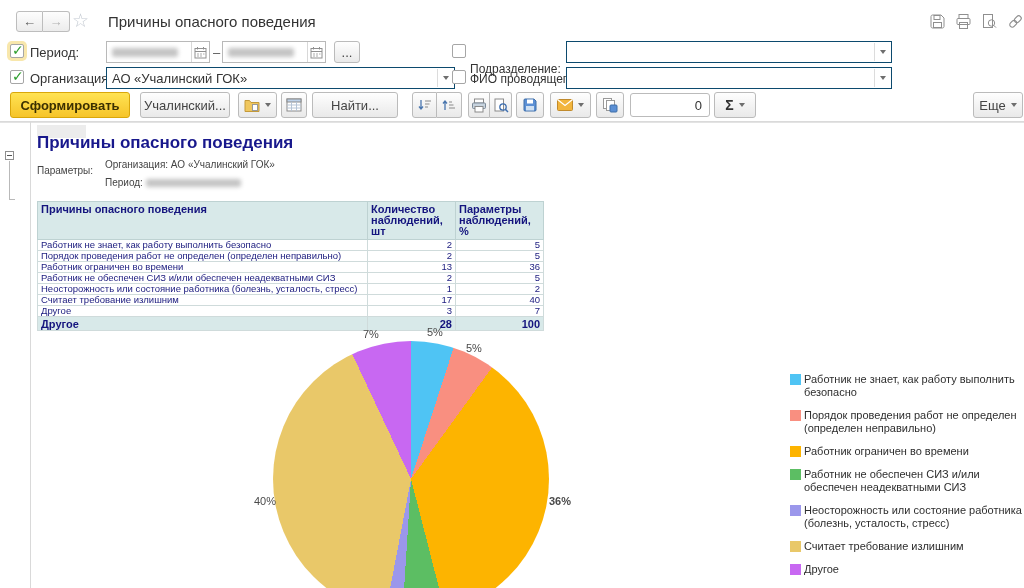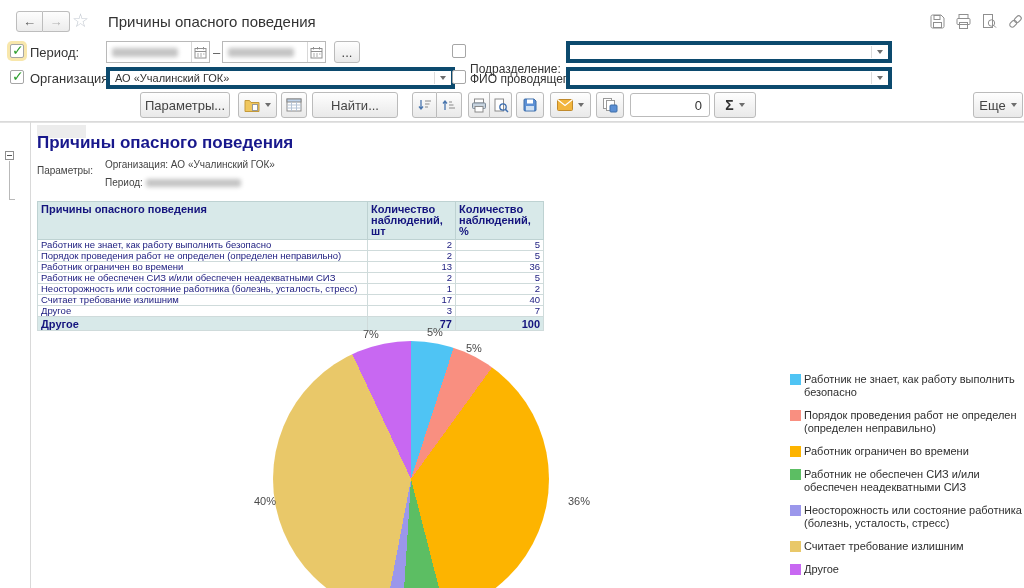--- a/index.html
+++ b/index.html
@@ -23,22 +23,22 @@
   
   .cb { position:absolute; width:14px; height:14px; border:1px solid #A6A6A6; border-radius:2px; background:#fff; }
   .cb.checked::after { content:"✓"; position:absolute; left:1px; top:-3px; color:#2E9E2E; font-size:14px; font-weight:bold; }
   .cb.focus { box-shadow:0 0 0 3px #F8E7AC; }
   .lbl { position:absolute; font-size:13px; color:#333; white-space:nowrap; }
   .lbl.sm { font-size:12px; }
   .field { position:absolute; height:22px; border:1px solid #B9B9B9; background:#fff; }
   .blur-blob { position:absolute; left:5px; top:6px; height:9px; background:#C4C4C4; border-radius:2px; filter:blur(2px); }
   .calbtn { position:absolute; right:0; top:0; width:18px; height:20px; border-left:1px solid #D8D8D8;
             display:flex; align-items:center; justify-content:center; background:#fff; }
-  .combo { position:absolute; height:22px; border:4px solid #0c4a6e; background:#fff;
-           display:flex; align-items:center; font-size:11px; color:#333; padding:0 22px 0 5px; }
+  .combo { position:absolute; height:22px; border:1px solid #0c4a6e; background:#fff;
+           display:flex; align-items:center; font-size:13px; color:#333; padding:0 22px 0 5px; }
   .combo .dd { position:absolute; right:1px; top:1px; bottom:1px; width:16px; border-left:1px solid #DCDCDC;
                display:flex; align-items:center; justify-content:center; }
   .caret { width:0; height:0; border-left:3.5px solid transparent; border-right:3.5px solid transparent; border-top:4px solid #6E6E6E; }
   .dash { position:absolute; font-size:13px; color:#555; }
   
   .btn { position:absolute; top:92px; height:26px; border:1px solid #BBBBBB; border-radius:3px;
          background:linear-gradient(#FEFEFE,#E9E9E9); font-size:13px; color:#444;
          display:flex; align-items:center; justify-content:center; gap:5px; }
   .btn.yellow { background:linear-gradient(#FFE353,#F6C42A); border-color:#D9A70B; color:#3B3000; font-weight:bold; }
   .btn.joinL { border-radius:3px 0 0 3px; }
@@ -63,21 +63,21 @@
   #rpt-table th { background:#D8E9E9; color:#14147E; font-size:11px; line-height:11px; font-weight:bold;
                   text-align:left; vertical-align:top; padding:2px 3px; border:1px solid #BED2D2; height:34px; }
   #rpt-table td { font-size:9.5px; line-height:10px; color:#1A1A7E; border:1px solid #CFDBDB; padding:0 3px; height:11px; overflow:hidden; white-space:nowrap; }
   #rpt-table td.num { text-align:right; }
   #rpt-table tfoot td { background:#D8E9E9; font-size:11px; font-weight:bold; color:#14147E; height:14px; }
   
   #pie { position:absolute; left:273px; top:341px; width:276px; height:276px; border-radius:50%; }
   .pct { position:absolute; font-size:11px; color:#4A4A4A; }
   #pl-blue    { left:427px; top:326px; }
   #pl-salmon  { left:466px; top:342px; }
-  #pl-orange  { left:568px; top:495px; }
+  #pl-orange  { left:549px; top:495px;font-weight:bold; }
   #pl-tan     { left:254px; top:495px; }
   #pl-magenta { left:363px; top:328px; }
   
   #legend { position:absolute; left:790px; top:373px; width:240px; }
   .litem { position:relative; padding-left:14px; margin-bottom:10px; font-size:11px; line-height:13px; color:#2E2E2E; }
   .lsw { position:absolute; left:0; top:1px; width:11px; height:11px; }
 </style>
 </head>
 <body>
 
@@ -173,22 +173,25 @@
 
   <div class="cb" style="left:452px;top:70px;"></div>
   <span class="lbl sm" style="left:470px;top:72px;">ФИО проводящего:</span>
   <div class="combo" style="left:566px;top:67px;width:326px;">
     <span></span>
     <span class="dd">
         <span class="caret"></span>
       </span>
   </div>
 
+  <div class="btn yellow" style="left:10px;width:120px;">
+      <span>Сформировать</span>
+    </div>
   <div class="btn" style="left:140px;width:90px;">
-      <span>Параметры...</span>
+      <span>Учалинский...</span>
     </div>
   <div class="btn" style="left:238px;width:39px;">
     <svg width="16" height="14" viewBox="0 0 16 14">
         <path d="M1 2.5h4.5l1.5 2H15v9H1z" fill="#F0C75E" stroke="#C49A3A"></path>
         <rect x="8.5" y="6.5" width="5" height="6" fill="#fff" stroke="#999"></rect>
       </svg>
     <span class="caret"></span>
   </div>
   <div class="btn" style="left:281px;width:26px;">
     <svg width="16" height="14" viewBox="0 0 16 14">
@@ -275,21 +278,21 @@
   <table id="rpt-table">
     <colgroup>
         <col style="width:330px">
         <col style="width:88px">
         <col style="width:88px">
       </colgroup>
     <thead>
       <tr>
         <th>Причины опасного поведения</th>
         <th>Количество наблюдений, шт</th>
-        <th>Количество наблюдений, %</th>
+        <th>Параметры наблюдений, %</th>
       </tr>
     </thead>
     <tbody>
         <tr>
           <td>Работник не знает, как работу выполнить безопасно</td>
           <td class="num">2</td>
           <td class="num">5</td>
         </tr>
         <tr>
           <td>Порядок проведения работ не определен (определен неправильно)</td>
@@ -318,21 +321,21 @@
         </tr>
         <tr>
           <td>Другое</td>
           <td class="num">3</td>
           <td class="num">7</td>
         </tr>
       </tbody>
     <tfoot>
       <tr>
         <td>Другое</td>
-        <td class="num">77</td>
+        <td class="num">28</td>
         <td class="num">100</td>
       </tr>
     </tfoot>
   </table>
 
   <div id="pie" style="background: conic-gradient(rgb(79, 196, 244) 0deg, rgb(79, 196, 244) 18deg, rgb(249, 143, 128) 18deg, rgb(249, 143, 128) 36deg, rgb(253, 180, 0) 36deg, rgb(253, 180, 0) 165.6deg, rgb(92, 190, 99) 165.6deg, rgb(92, 190, 99) 183.6deg, rgb(155, 151, 235) 183.6deg, rgb(155, 151, 235) 190.8deg, rgb(233, 200, 105) 190.8deg, rgb(233, 200, 105) 334.8deg, rgb(200, 104, 242) 334.8deg, rgb(200, 104, 242) 360deg);"></div>
   <span class="pct" id="pl-blue">5%</span>
   <span class="pct" id="pl-salmon">5%</span>
   <span class="pct" id="pl-orange">36%</span>
   <span class="pct" id="pl-tan">40%</span>

